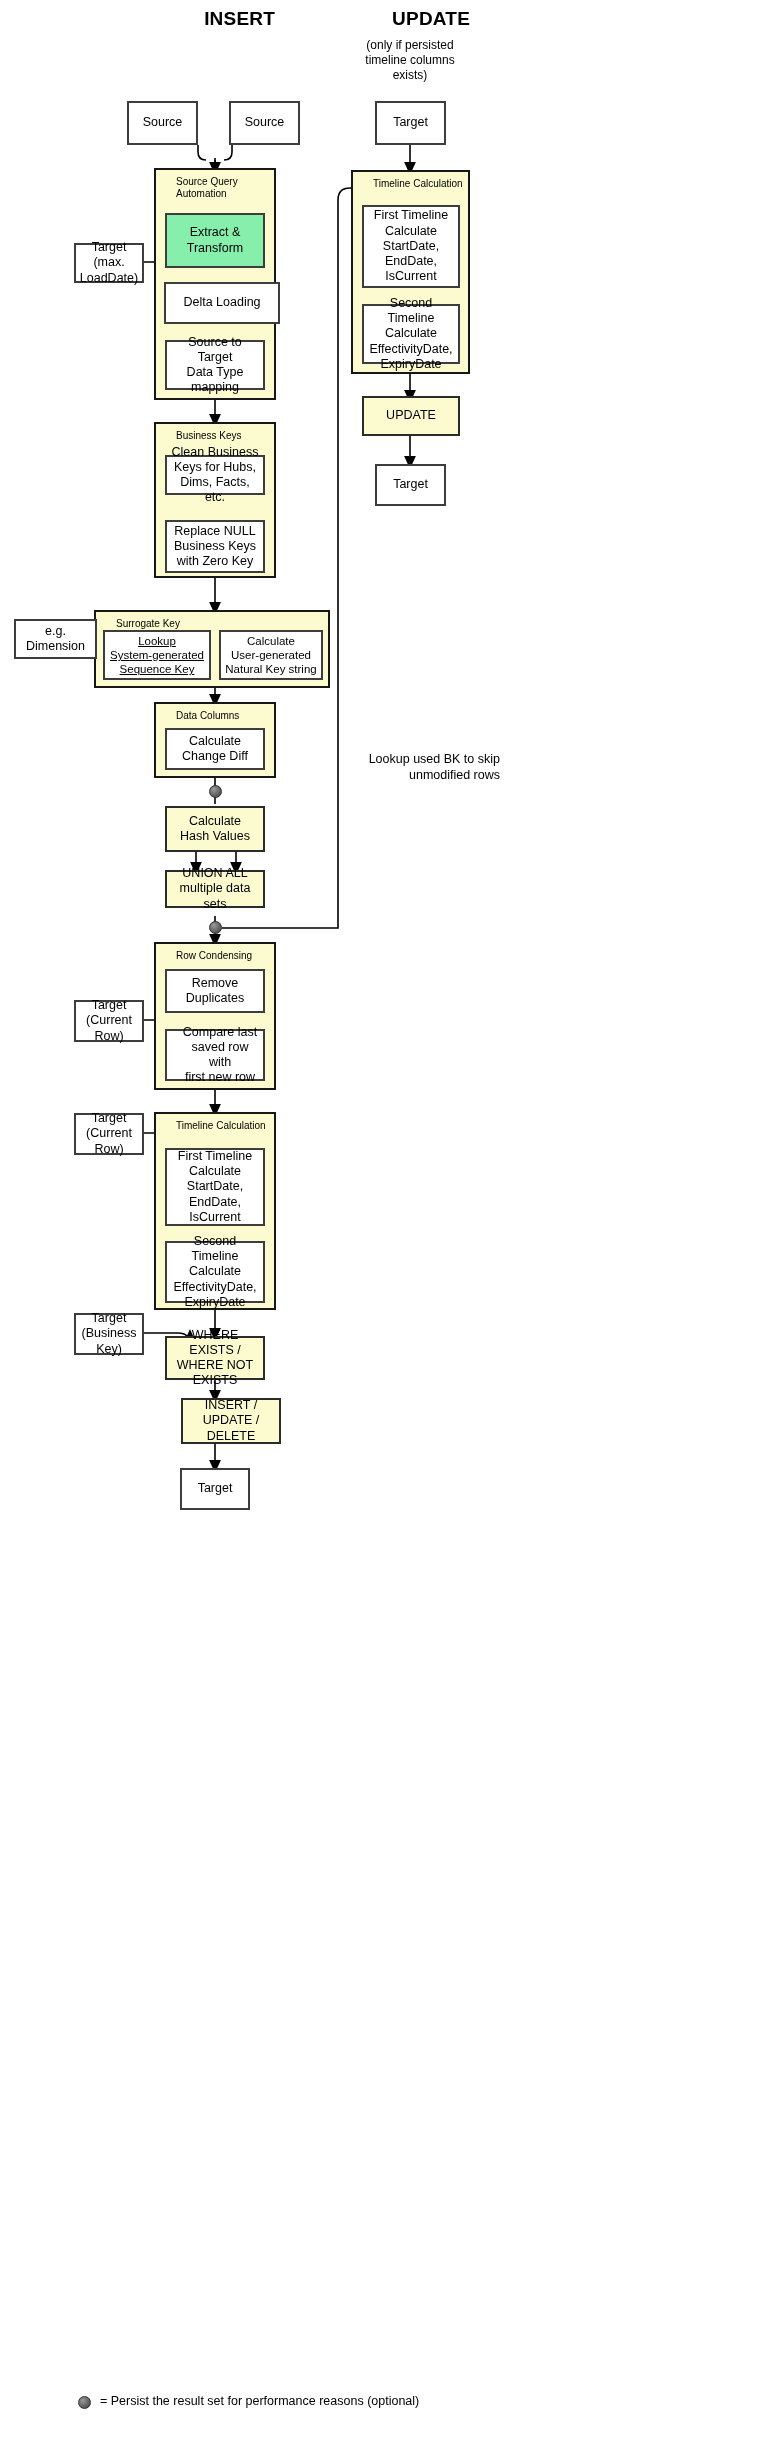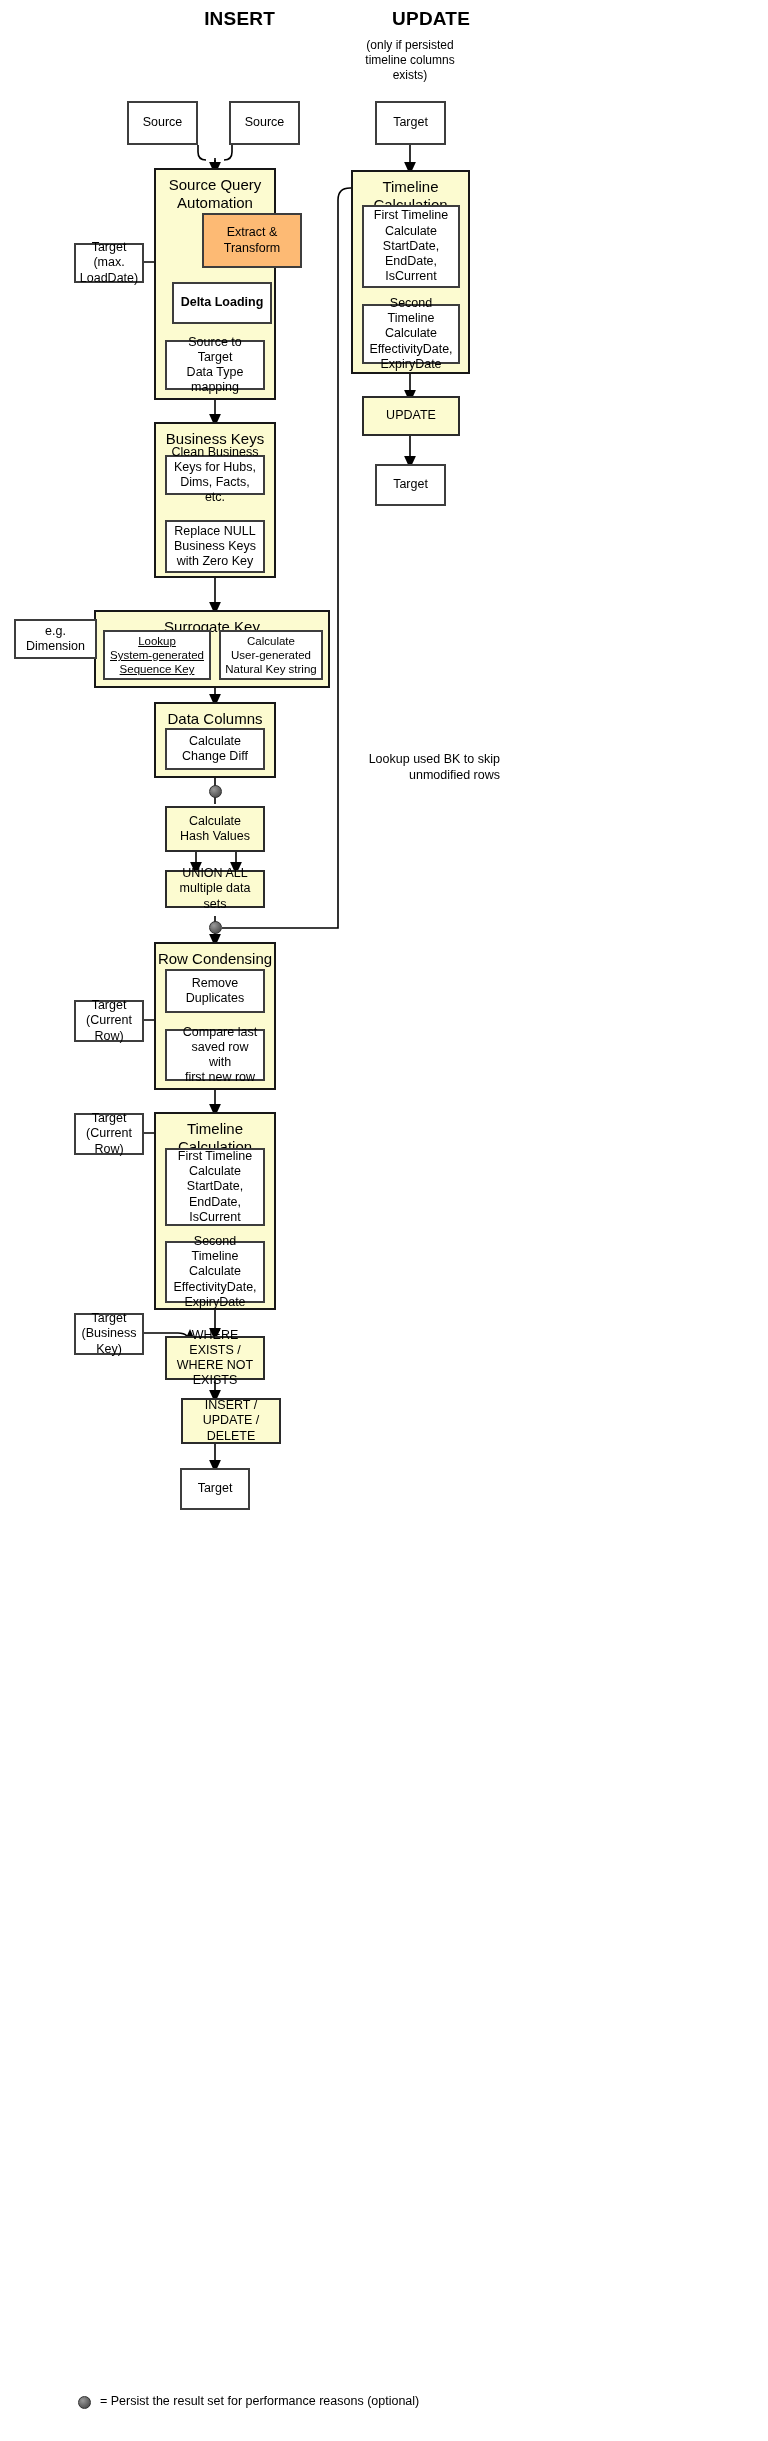--- a/index.html
+++ b/index.html
@@ -21,30 +21,30 @@
 
   
   .node{
     position:absolute;box-sizing:border-box;
     border:2px solid #3d3d3d;background:#ffffff;
     display:flex;align-items:center;justify-content:center;
     text-align:center;font-size:12.5px;line-height:1.22;
     padding:2px 4px;white-space:pre-line;
   }
   .node.yellow{background:#fcfbd0;border-color:#2b2b2b;}
-  .node.orange{background:#fdba74;border-color:#3d3d3d;margin-left:37px;}
+  .node.orange{background:#86efac;border-color:#3d3d3d;}
 
   
   .group{
     position:absolute;box-sizing:border-box;
     background:#fcfbd0;border:2px solid #171717;
   }
   .group-title{
     position:absolute;left:0;right:0;top:6px;
-    text-align:center;font-size:15px;line-height:1.2;white-space:pre-line;
+    text-align:left;font-size:10px;line-height:1.2;white-space:pre-line;padding-left:20px;
   }
 
   .legend-text{
     position:absolute;font-size:12.5px;white-space:nowrap;
   }
   .legend-dot,.persist-dot{
     position:absolute;width:13px;height:13px;border-radius:50%;
     background:radial-gradient(circle at 35% 32%, #9a9a9a 0%, #6e6e6e 45%, #3c3c3c 100%);
     border:1px solid #2f2f2f;box-sizing:border-box;
   }
@@ -133,21 +133,21 @@
 
   <div class="node" style="left:127px;top:101px;width:71px;height:44px;">Source</div>
   <div class="node" style="left:229px;top:101px;width:71px;height:44px;">Source</div>
 
   <div class="group" style="left:154px;top:168px;width:122px;height:232px;">
     <div class="group-title">Source Query
 Automation</div>
   </div>
   <div class="node orange" style="left:165px;top:213px;width:100px;height:55px;">Extract &amp;
 Transform</div>
-  <div class="node" style="left:172px;top:282px;width:100px;height:42px;font-weight:bold;">Delta Loading</div>
+  <div class="node" style="left:164px;top:282px;width:116px;height:42px;">Delta Loading</div>
   <div class="node" style="left:165px;top:340px;width:100px;height:50px;">Source to Target
 Data Type
 mapping</div>
 
   <div class="node" style="left:74px;top:243px;width:70px;height:40px;">Target
 (max.
 LoadDate)</div>
 
   <div class="group" style="left:154px;top:422px;width:122px;height:156px;">
     <div class="group-title">Business Keys</div>

